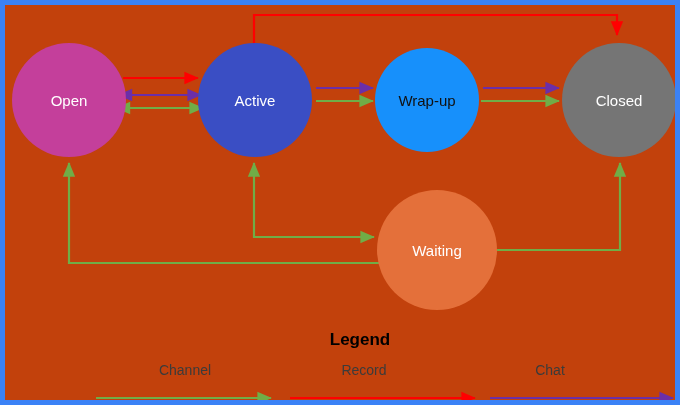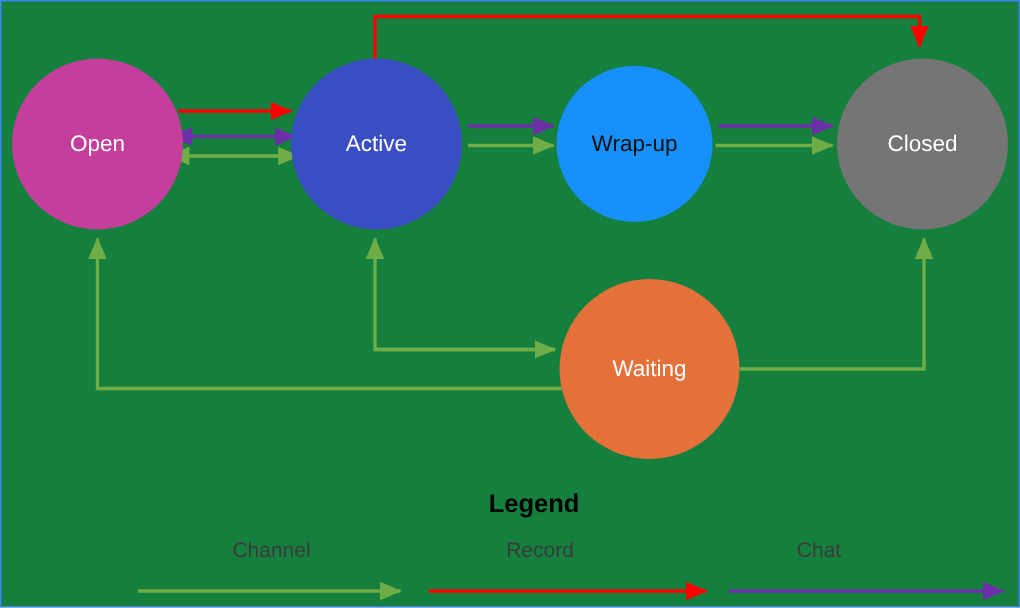--- a/index.html
+++ b/index.html
@@ -7,22 +7,22 @@
     padding: 0;
     background: #ffffff;
   }
   body {
     font-family: "Liberation Sans", sans-serif;
   }
   #canvas {
     position: relative;
     width: 680px;
     height: 405px;
-    background: #15803d;
-    border: 1px solid #3b82f6;
+    background: #c2410c;
+    border: 5px solid #3b82f6;
     box-sizing: border-box;
     overflow: hidden;
     text-align: center;
   }
   #diagram-svg {
     position: absolute;
     left: 0;
     top: 0;
     width: 680px;
     height: 405px;

